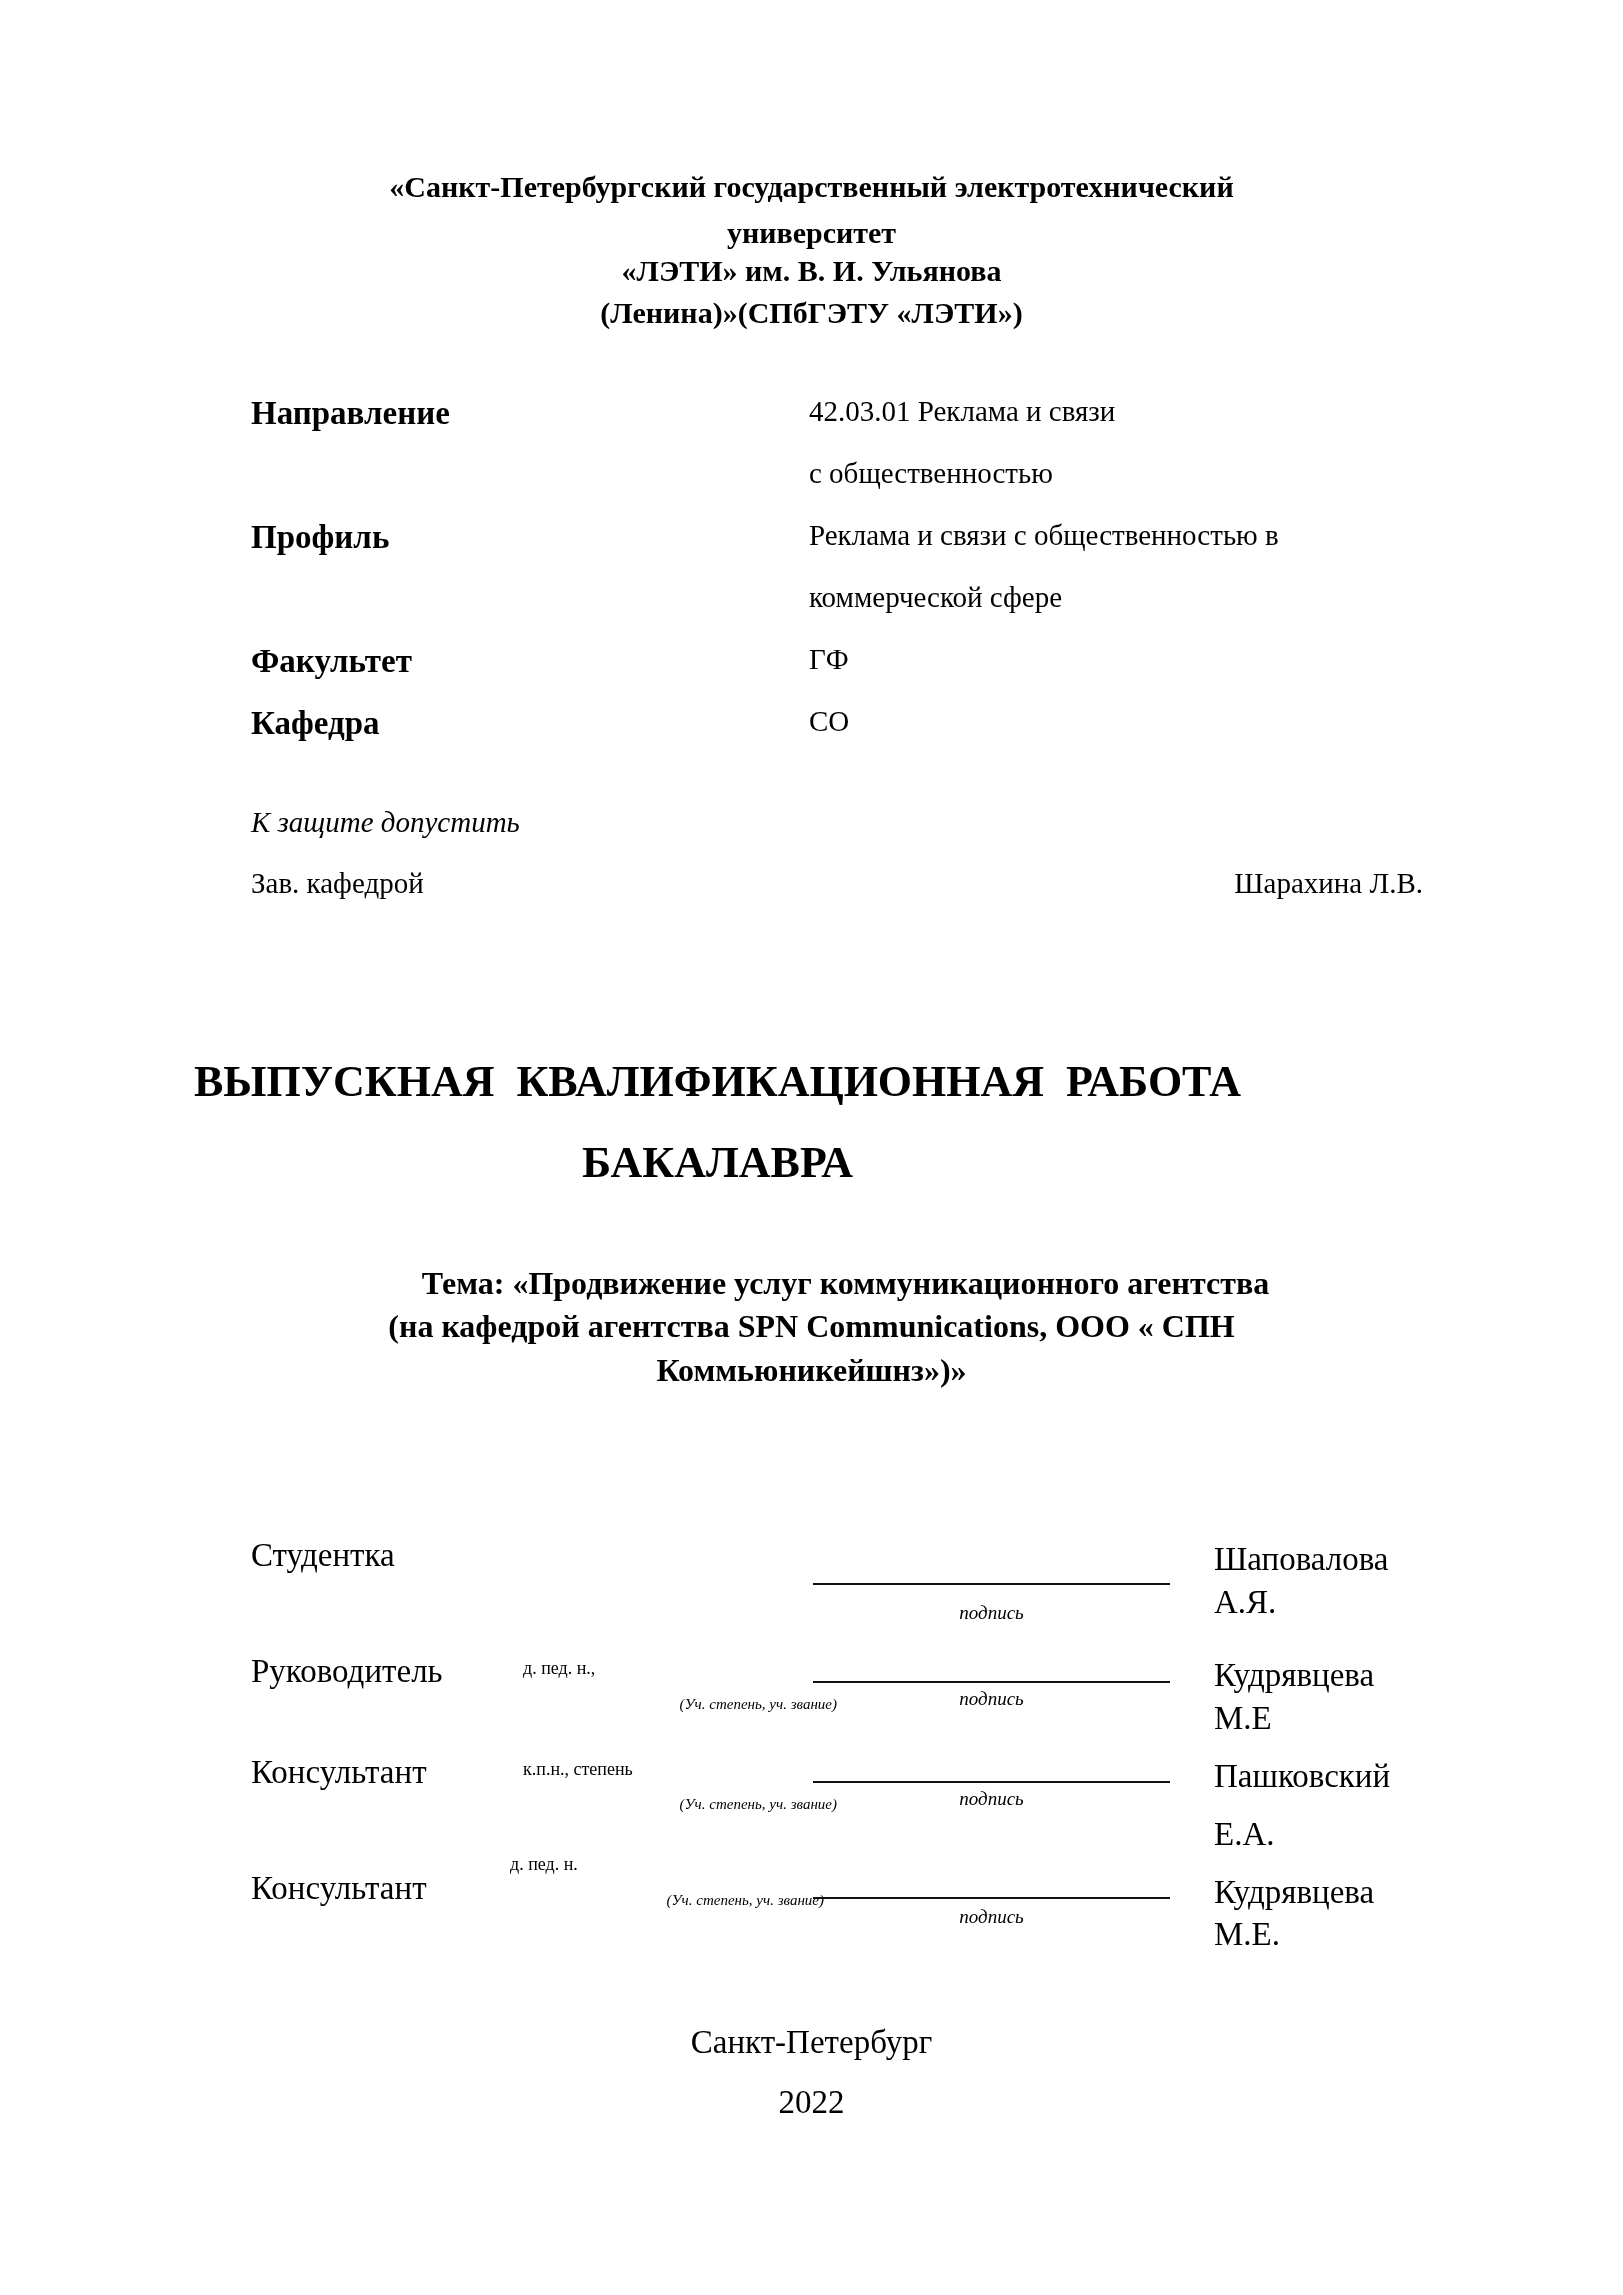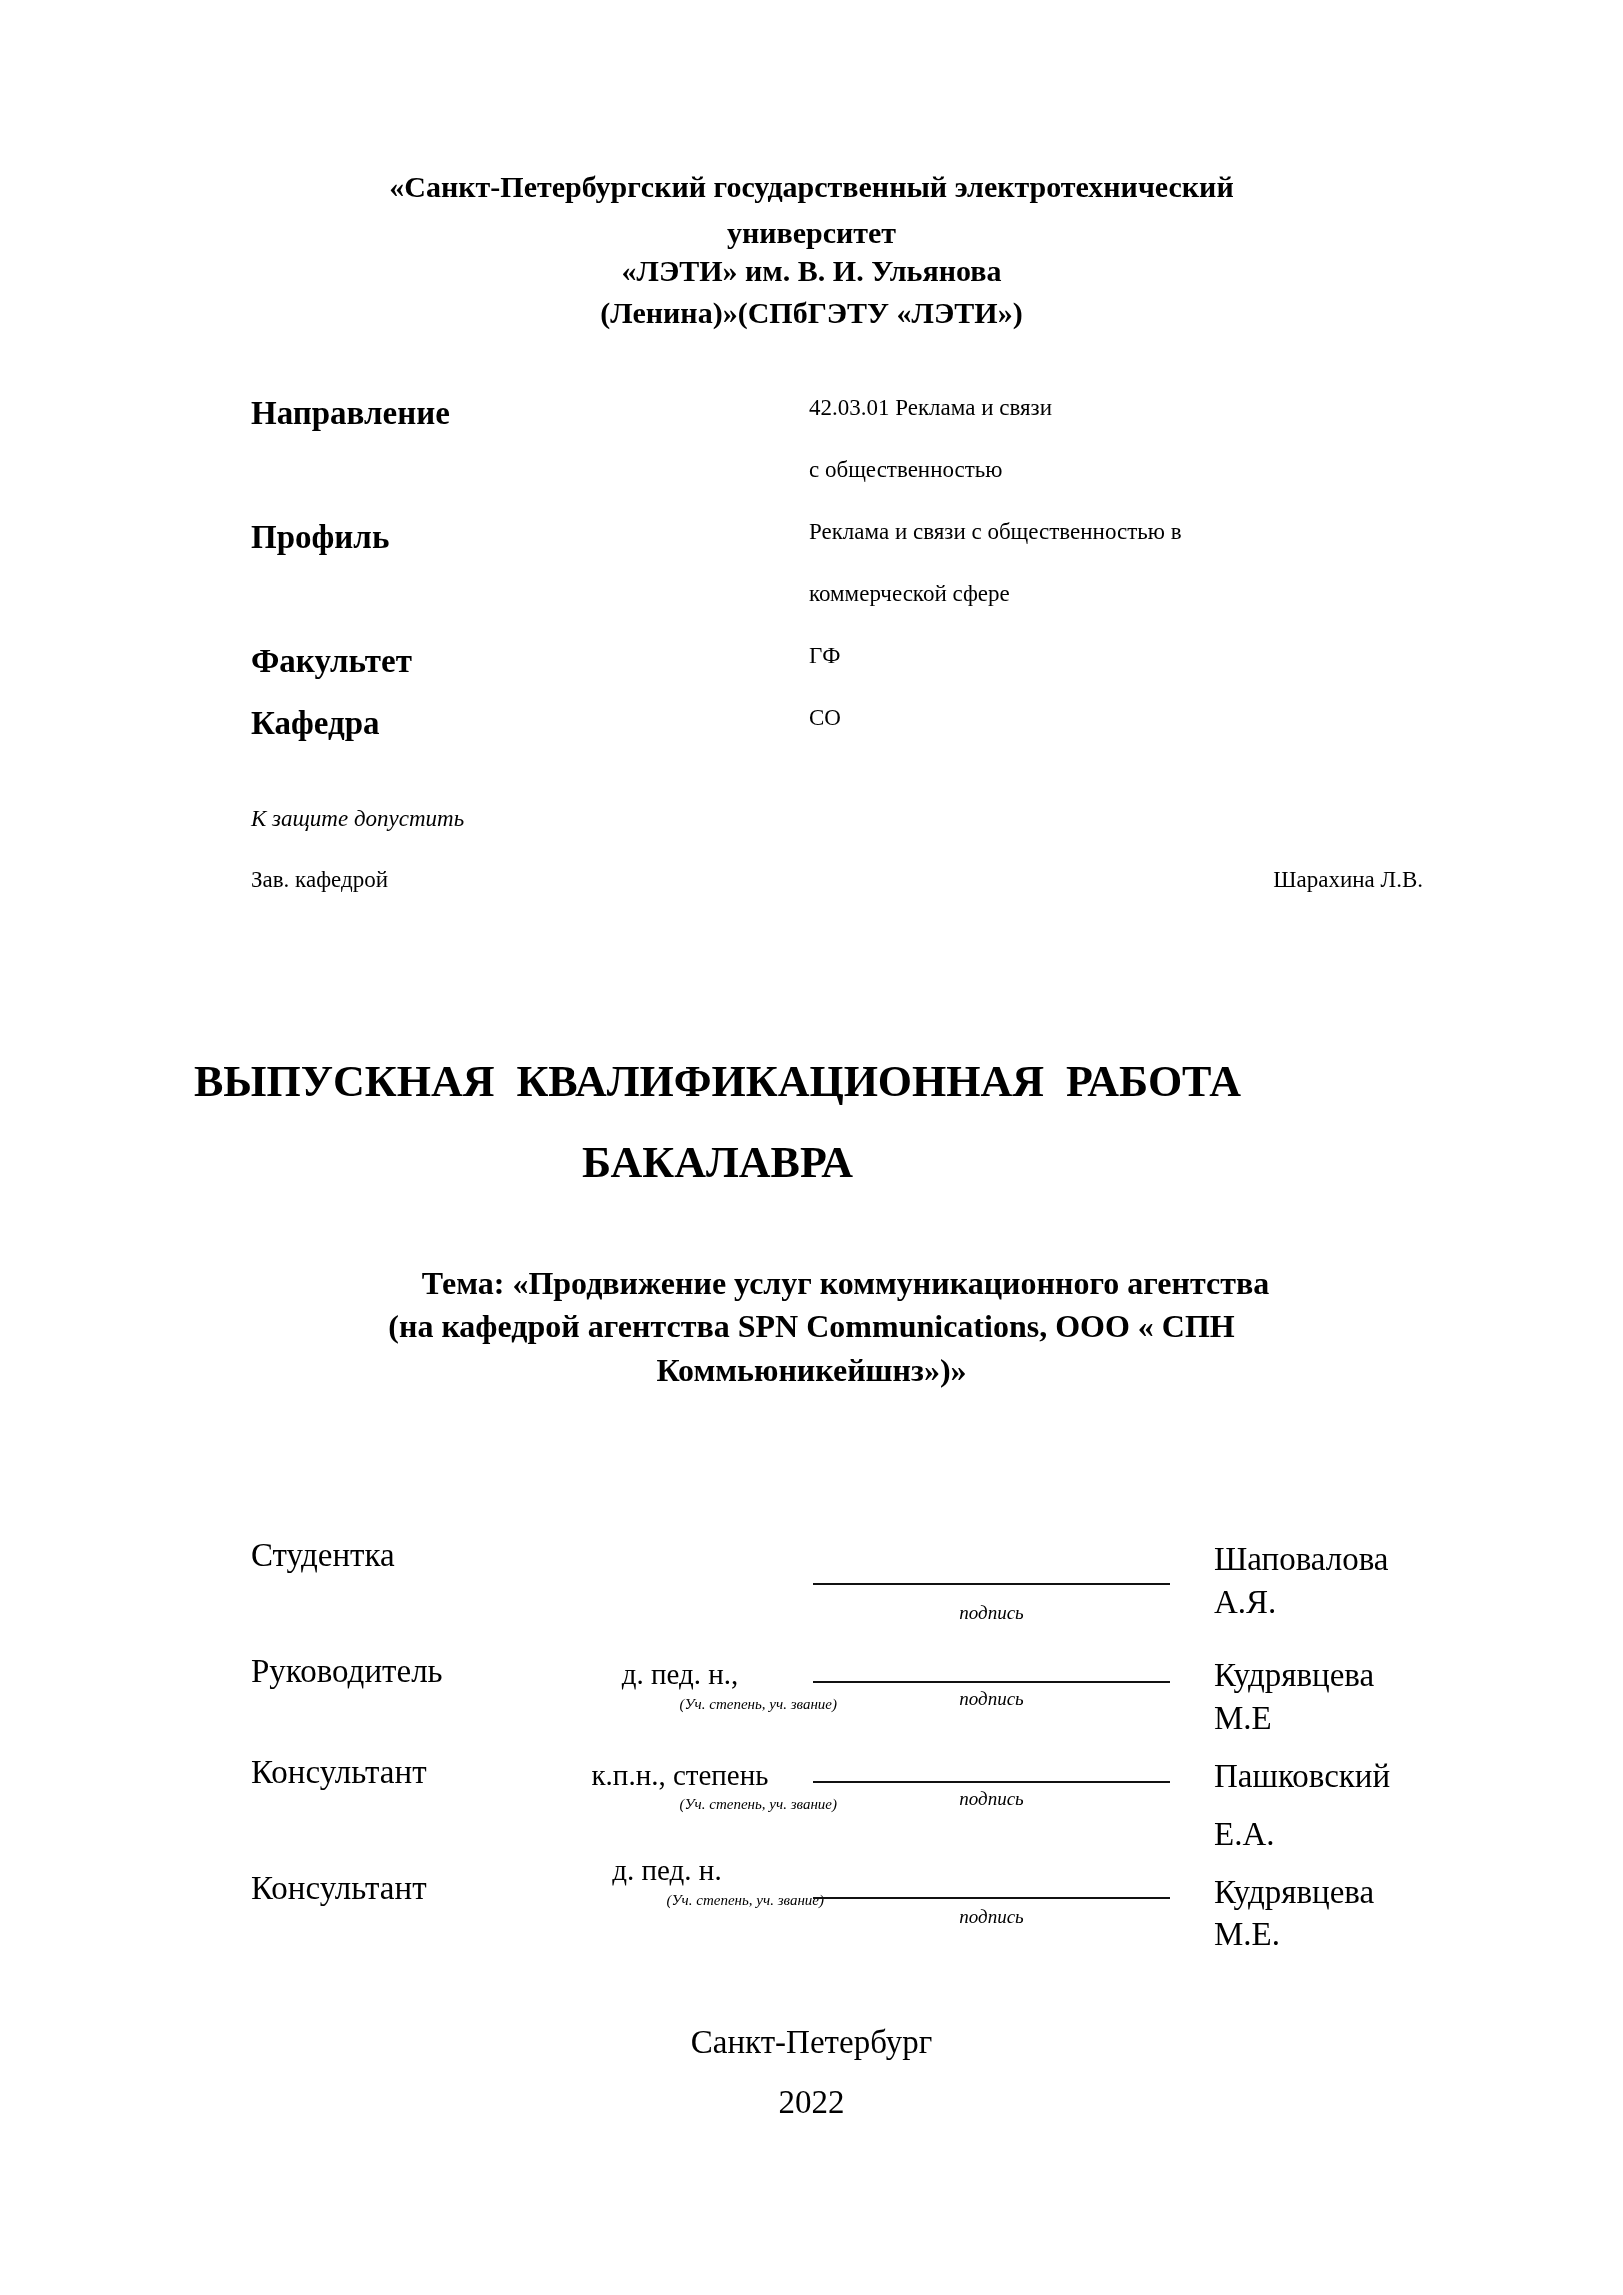--- a/index.html
+++ b/index.html
@@ -1,26 +1,26 @@
 <!DOCTYPE html>
 <html style="font-size:12.6px"><head>
 <meta charset="utf-8">
 <style>
   html, body { margin: 0; padding: 0; background: #ffffff; }
   body { width: 1623px; height: 2295px; position: relative; overflow: hidden;
          font-family: "Liberation Serif", "DejaVu Serif", serif; color: #000; }
   .abs { position: absolute; white-space: nowrap; }
   .hdr { left: 0; width: 1623px; text-align: center; font-weight: bold; font-size: 30px; line-height: 42px; }
   .lbl { font-weight: bold; font-size: 33px; left: 251px; }
-  .val { font-size: 23px; left: 809px; }
+  .val { font-size: 29px; left: 809px; }
   .it { font-style: italic; }
   .title { left: 0; width: 1435px; text-align: center; font-weight: bold; font-size: 44px; word-spacing: 11px; }
   .theme { left: 0; width: 1623px; text-align: center; font-weight: bold; font-size: 32px; line-height: 44px; }
   .sig-role { left: 251px; font-size: 33px; }
-  .sig-deg { font-size: 29px; text-align: center; width: 314px; left: 523px; }
+  .sig-deg { font-size: 18px; width: 314px; left: 523px; }
   .sig-deg-cap { font-size: 15px; font-style: italic; text-align: right; width: 314px; left: 523px; font-family: Liberation Serif, serif; }
   .sig-line { left: 813px; width: 357px; height: 0; border-top: 2.4px solid #111; }
   .sig-cap { font-size: 19px; font-style: italic; text-align: center; width: 357px; left: 813px; }
   .sig-name { left: 1214px; font-size: 33px; line-height: 44px; }
   .city { left: 0; width: 1623px; text-align: center; font-size: 33px; }
 </style>
 </head>
 <body>
 
 <div class="abs hdr" style="top:166px;">«Санкт-Петербургский государственный электротехнический</div>

